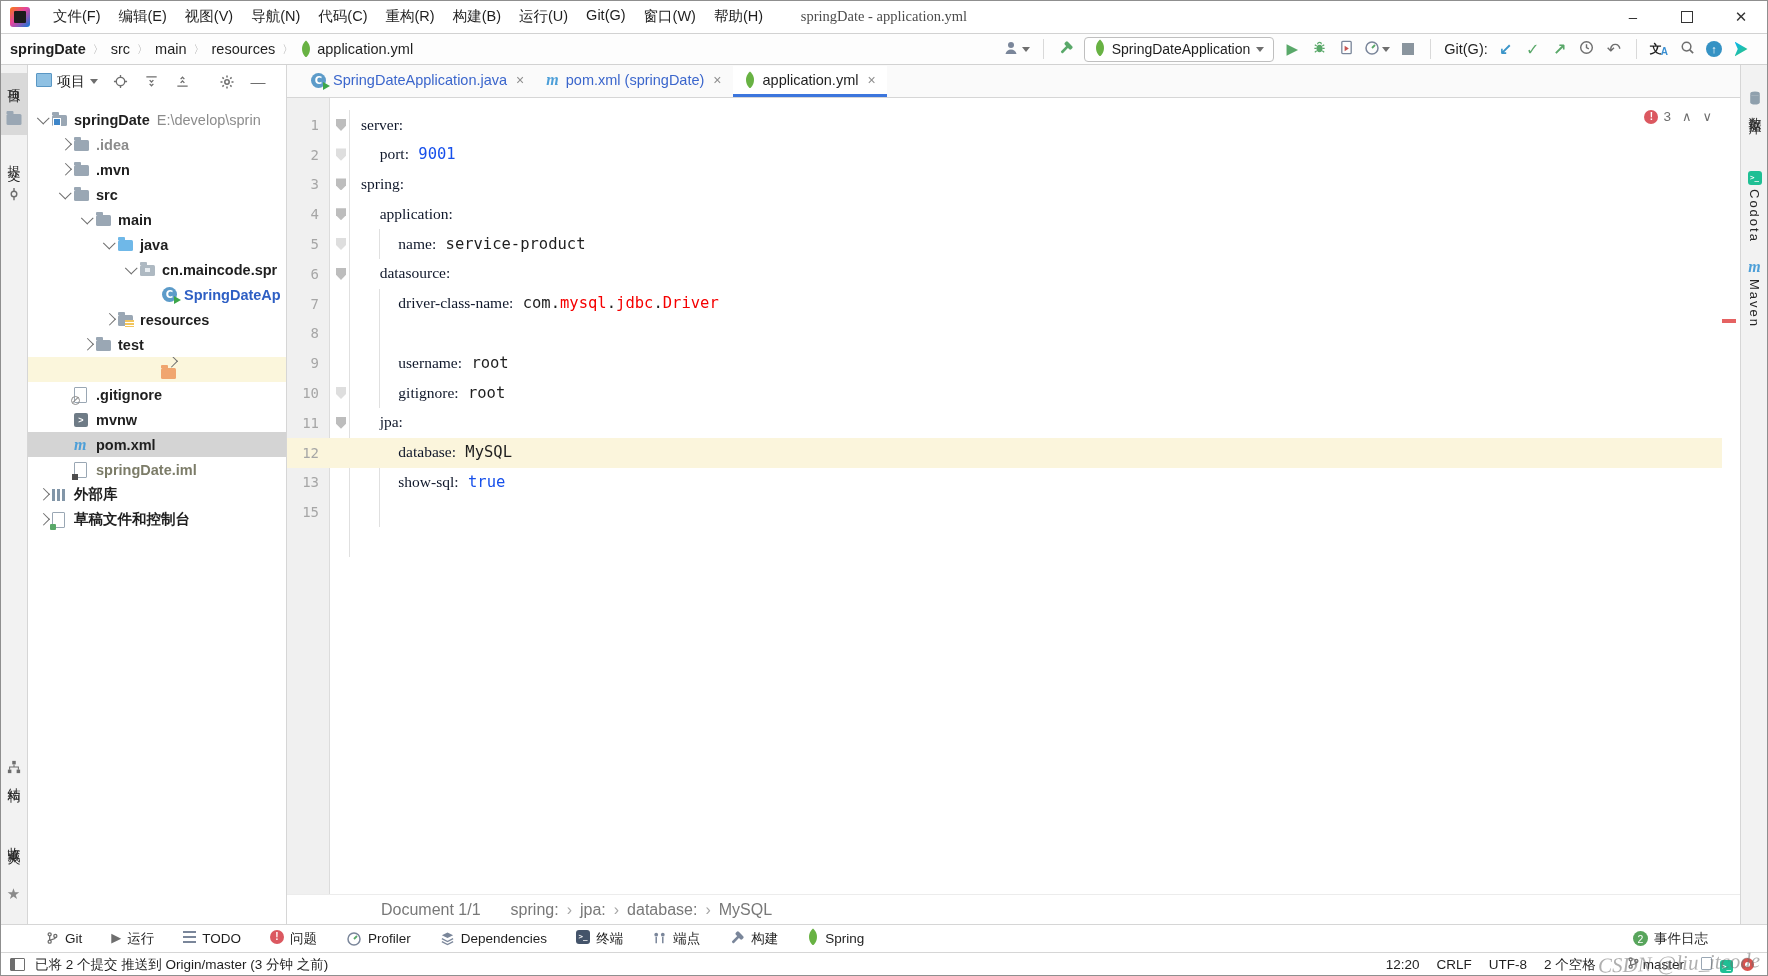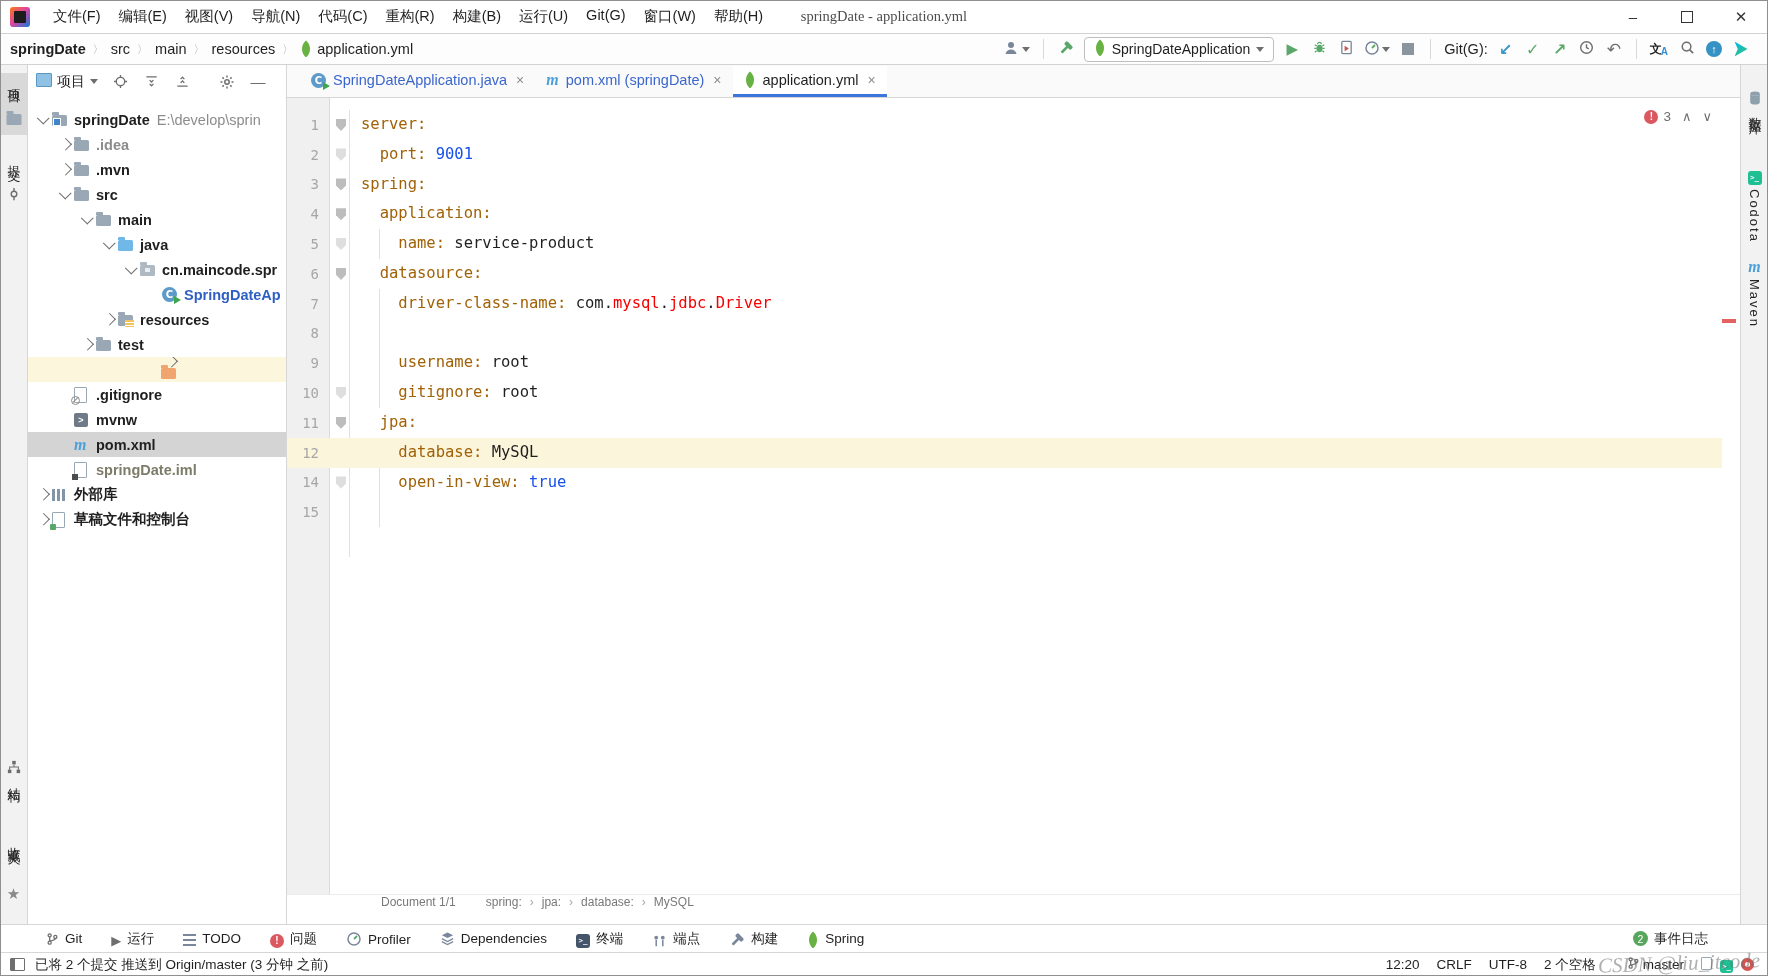--- a/index.html
+++ b/index.html
@@ -79,36 +79,36 @@
   #code-area{flex:1;position:relative;background:#fff;overflow:hidden;}
   #gutter-bg{position:absolute;left:0;top:0;bottom:0;width:42px;background:#f0f0f0;border-right:1px solid #dcdcdc;}
   #code-lines{position:absolute;left:0;top:12px;right:18px;}
   .cline{height:29.8px;display:flex;align-items:center;position:relative;z-index:1;}
   .cline.current{background:#fbf5dc;}
   .cline .lnum{width:42px;flex:none;text-align:right;padding-right:10px;box-sizing:border-box;color:#a6a6a6;font:14px "DejaVu Sans Mono",monospace;}
   .cline .foldc{width:24px;flex:none;display:flex;justify-content:center;}
   .cline pre{margin:0;padding-left:8px;font:15.5px/29.8px "DejaVu Sans Mono",monospace;white-space:pre;}
   .fold-tag{width:10px;height:12px;background:#bdbdbd;clip-path:polygon(0 0,100% 0,100% 58%,50% 100%,0 58%);}
   .fold-tag.closed{background:#dedede;outline:1px solid #bdbdbd;}
-  .c-key{color:#a16207;}
+  .c-key{color:#0f172a;font-family:Liberation Serif, serif;}
   .c-val{color:#1750eb;}
   .c-err{color:#f50000;}
   .guide{position:absolute;width:1px;background:#e0e0e0;z-index:0;}
   #insp{position:absolute;top:11px;right:28px;display:flex;align-items:center;gap:11px;z-index:3;}
   .errc{width:14px;height:14px;border-radius:50%;background:#db5860;color:#fff;font-size:10px;font-weight:bold;display:inline-flex;align-items:center;justify-content:center;}
   #insp .cnt{color:#6e6e6e;font-size:13.5px;}
   #insp .ar{color:#6e6e6e;font-size:13px;}
   #err-mark{position:absolute;right:4px;top:221px;width:14px;height:4px;background:#e04646;opacity:.85;z-index:3;}
-  #ed-crumbs{height:29px;border-top:1px solid #ececec;display:flex;align-items:flex-start;padding-left:94px;gap:8px;font-size:12px;color:#787878;flex:none;background:#fff;}
+  #ed-crumbs{height:29px;border-top:1px solid #ececec;display:flex;align-items:center;padding-left:94px;gap:8px;font-size:16px;color:#787878;flex:none;background:#fff;}
   #ed-crumbs .sep{color:#a8a8a8;}
   #ed-crumbs .first{margin-right:22px;}
 
   
   #bottombar{position:absolute;left:0;right:0;bottom:24px;height:27px;background:#fff;border-top:1px solid #d6d6d6;display:flex;align-items:center;padding:0 14px 0 46px;gap:29px;font-size:13.5px;}
-  .bitem{display:flex;align-items:flex-end;gap:6px;}
+  .bitem{display:flex;align-items:flex-start;gap:6px;}
   #evlog{margin-left:auto;display:flex;align-items:center;gap:6px;margin-right:46px;}
   .badge2{width:15px;height:15px;border-radius:50%;background:#58a55c;color:#fff;font-size:10.5px;display:inline-flex;align-items:center;justify-content:center;}
   #statusbar{position:absolute;left:0;right:0;bottom:0;height:23px;background:#fff;border-top:1px solid #d6d6d6;display:flex;align-items:center;padding:0 14px 0 10px;gap:10px;font-size:13.5px;}
   #st-right{margin-left:auto;display:flex;align-items:center;gap:17px;}
   #st-right .icons{display:flex;align-items:center;gap:8px;}
   .branchwrap{display:flex;align-items:center;gap:3px;}
   #watermark{position:absolute;right:8px;bottom:0px;z-index:100;color:rgba(110,110,110,.55);font-size:21px;font-style:italic;transform:rotate(-2deg);pointer-events:none;font-family:"Liberation Serif","DejaVu Serif",serif;}
 
   
   .ic-w{display:inline-flex;align-items:center;justify-content:center;}
@@ -627,25 +627,23 @@
               <span class="fold-tag"></span>
             </span>
             <pre><span class="">  </span><span class="c-key">jpa:</span></pre>
           </div>
           <div class="cline current">
             <span class="lnum">12</span>
             <span class="foldc"></span>
             <pre><span class="">    </span><span class="c-key">database:</span><span class=""> </span><span class="">MySQL</span></pre>
           </div>
           <div class="cline">
-            <span class="lnum">14</span>
-            <span class="foldc">
-              <span class="fold-tag closed"></span>
-            </span>
-            <pre><span class="">    </span><span class="c-key">open-in-view:</span><span class=""> </span><span class="c-val">true</span></pre>
+            <span class="lnum">13</span>
+            <span class="foldc"></span>
+            <pre><span class="">    </span><span class="c-key">show-sql:</span><span class=""> </span><span class="c-val">true</span></pre>
           </div>
           <div class="cline">
             <span class="lnum">15</span>
             <span class="foldc"></span>
             <pre></pre>
           </div>
         </div>
       <div id="insp">
         <span style="display:flex;align-items:center;gap:5px">
             <span class="errc">!</span>

